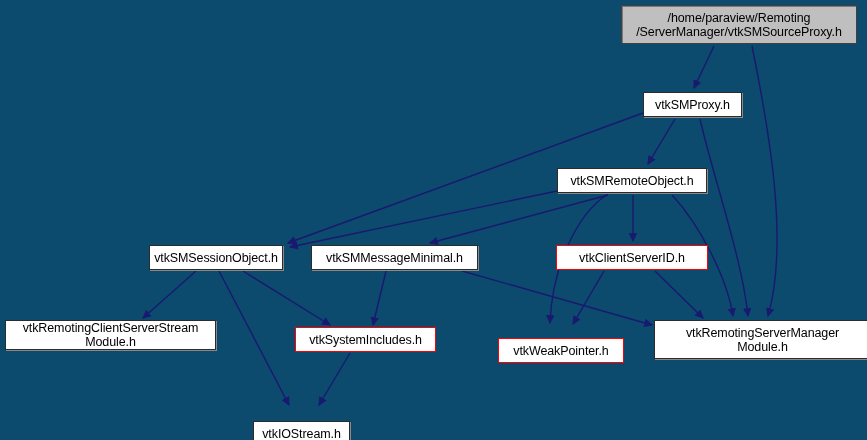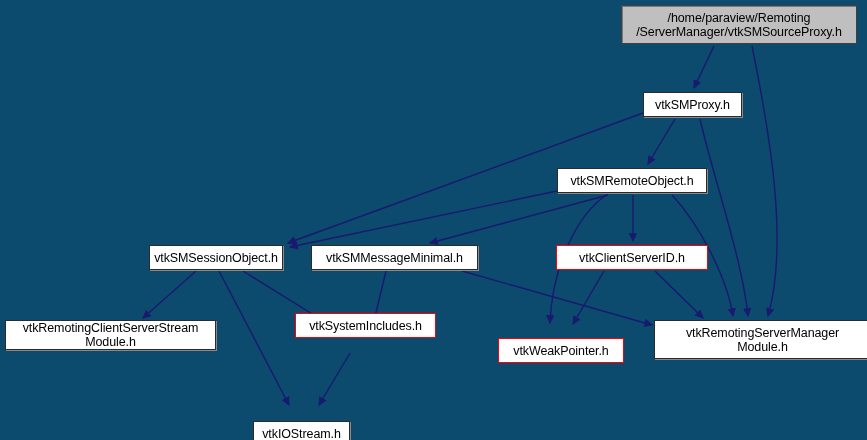--- a/index.html
+++ b/index.html
@@ -93,20 +93,20 @@
   <div id="nodes-group">
       <div class="node root" style="left: 621px; top: 5px; width: 236px; height: 39px;"><span class="node-label">/home/paraview/Remoting
 /ServerManager/vtkSMSourceProxy.h</span></div>
       <div class="node plain" style="left: 643px; top: 92px; width: 99px; height: 25px; justify-content: center;"><span class="node-label">vtkSMProxy.h</span></div>
       <div class="node plain" style="left: 557px; top: 168px; width: 150px; height: 25px; justify-content: center;"><span class="node-label">vtkSMRemoteObject.h</span></div>
       <div class="node plain" style="left: 149px; top: 245px; width: 134px; height: 25px;"><span class="node-label">vtkSMSessionObject.h</span></div>
       <div class="node plain" style="left: 311px; top: 245px; width: 167px; height: 25px; text-align: right;"><span class="node-label">vtkSMMessageMinimal.h</span></div>
       <div class="node highlight" style="left: 556px; top: 245px; width: 152px; height: 25px;"><span class="node-label">vtkClientServerID.h</span></div>
       <div class="node plain" style="left: 5px; top: 320px; width: 211px; height: 30px;"><span class="node-label">vtkRemotingClientServerStream
 Module.h</span></div>
-      <div class="node highlight" style="left: 295px; top: 313px; width: 141px; height: 25px;"><span class="node-label">vtkSystemIncludes.h</span></div>
+      <div class="node highlight" style="left: 295px; top: 327px; width: 141px; height: 25px;"><span class="node-label">vtkSystemIncludes.h</span></div>
       <div class="node highlight" style="left: 498px; top: 338px; width: 126px; height: 25px;"><span class="node-label">vtkWeakPointer.h</span></div>
       <div class="node plain" style="left: 654px; top: 320px; width: 217px; height: 39px;"><span class="node-label">vtkRemotingServerManager
 Module.h</span></div>
       <div class="node plain" style="left: 253px; top: 408px; width: 97px; height: 25px; margin-top: 13px;"><span class="node-label">vtkIOStream.h</span></div>
     </div>
 
 </div>
 
 </body></html>

